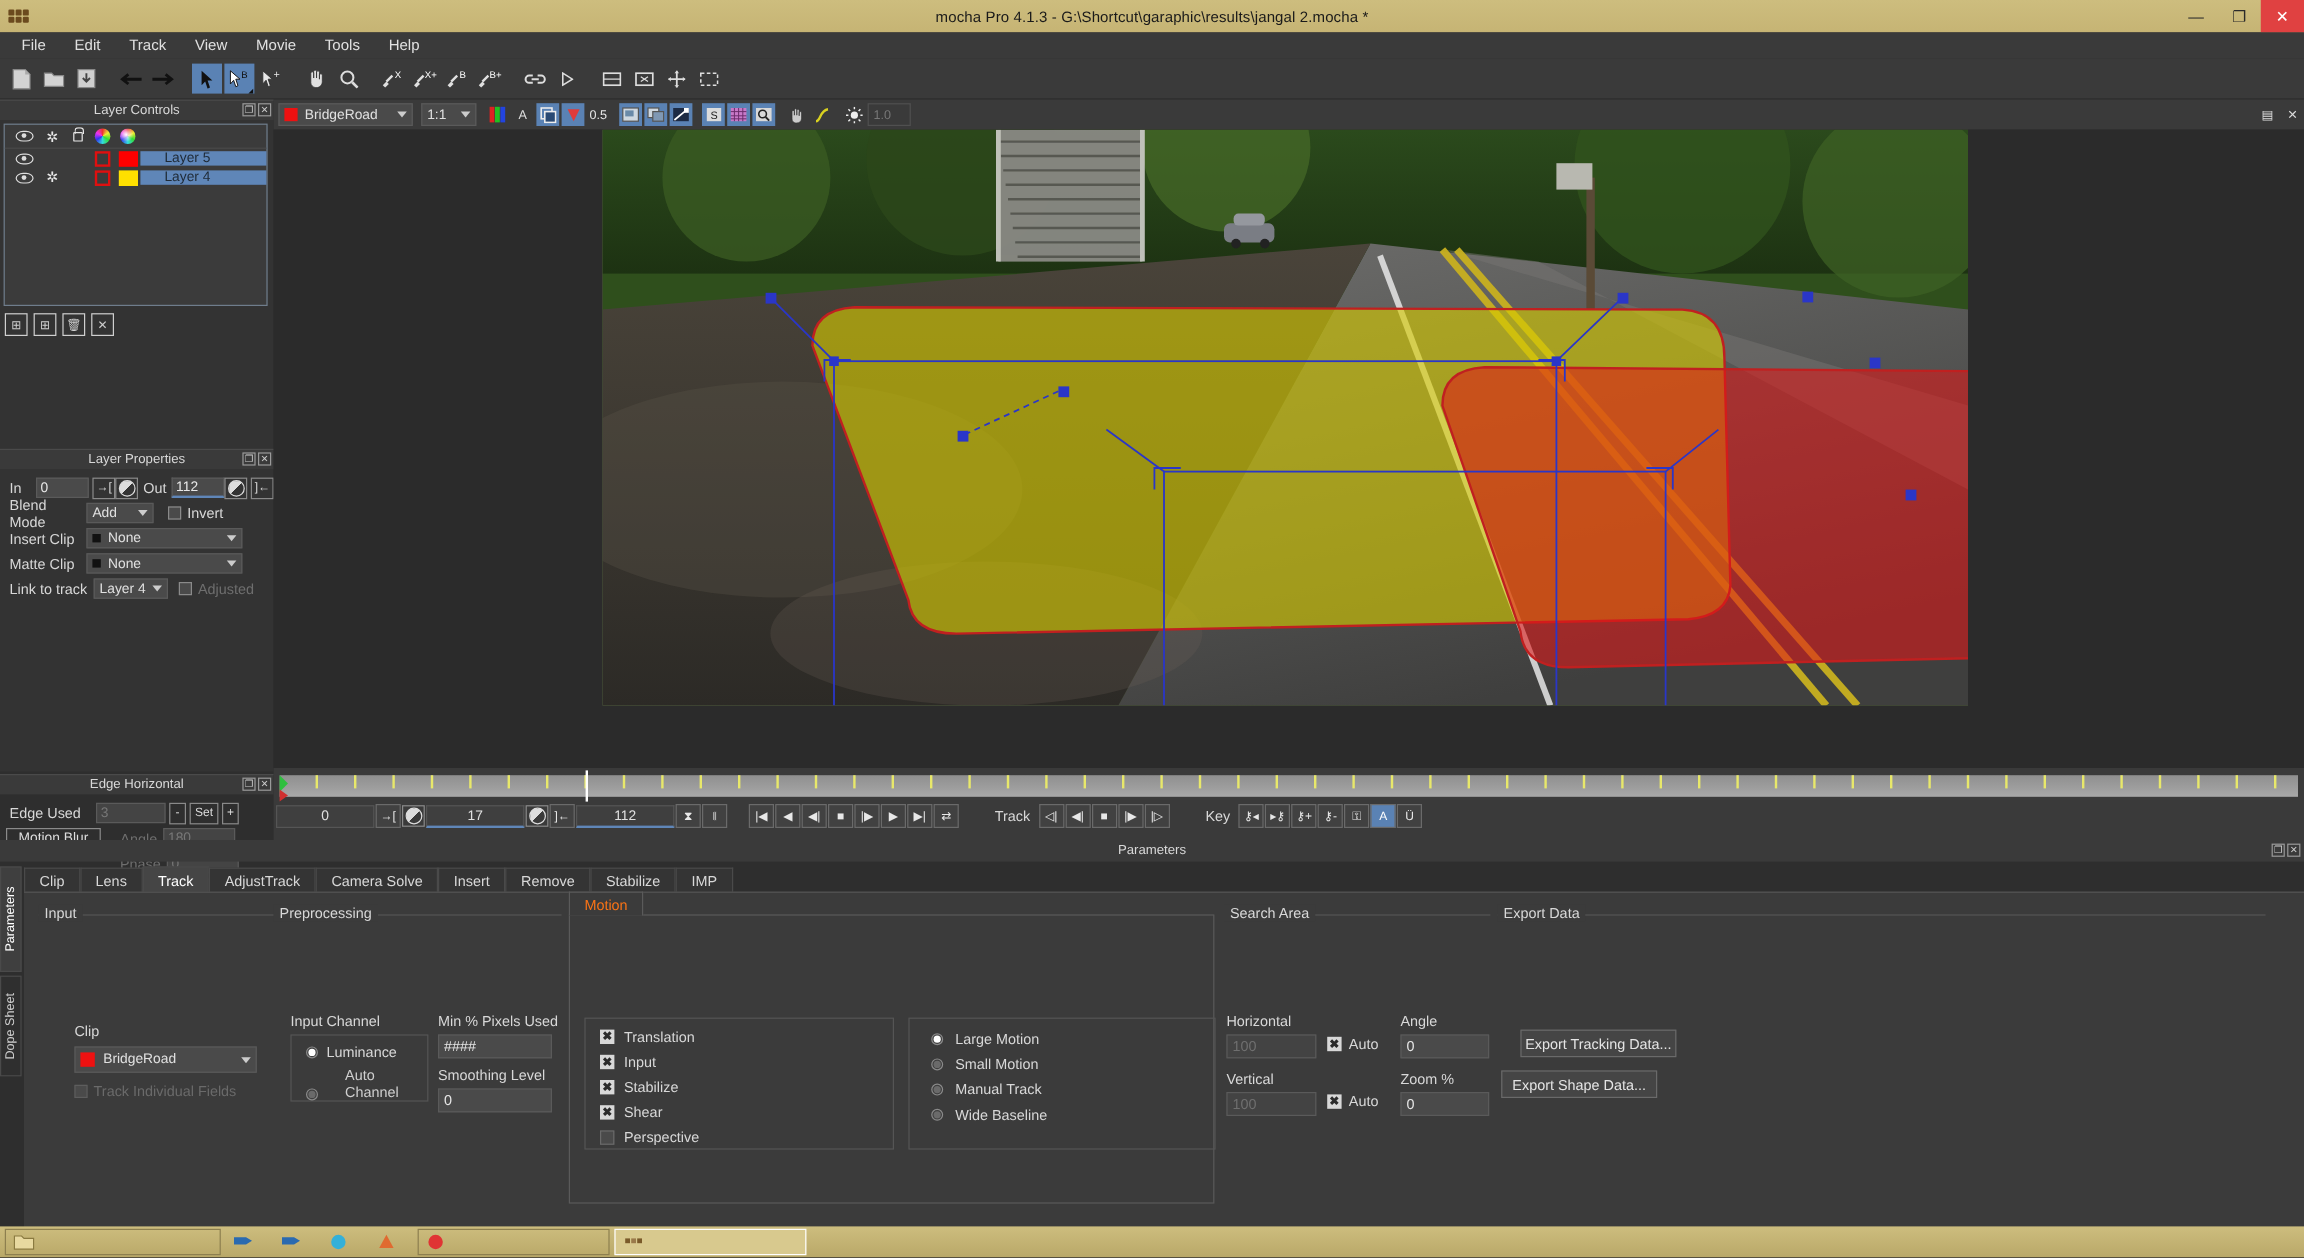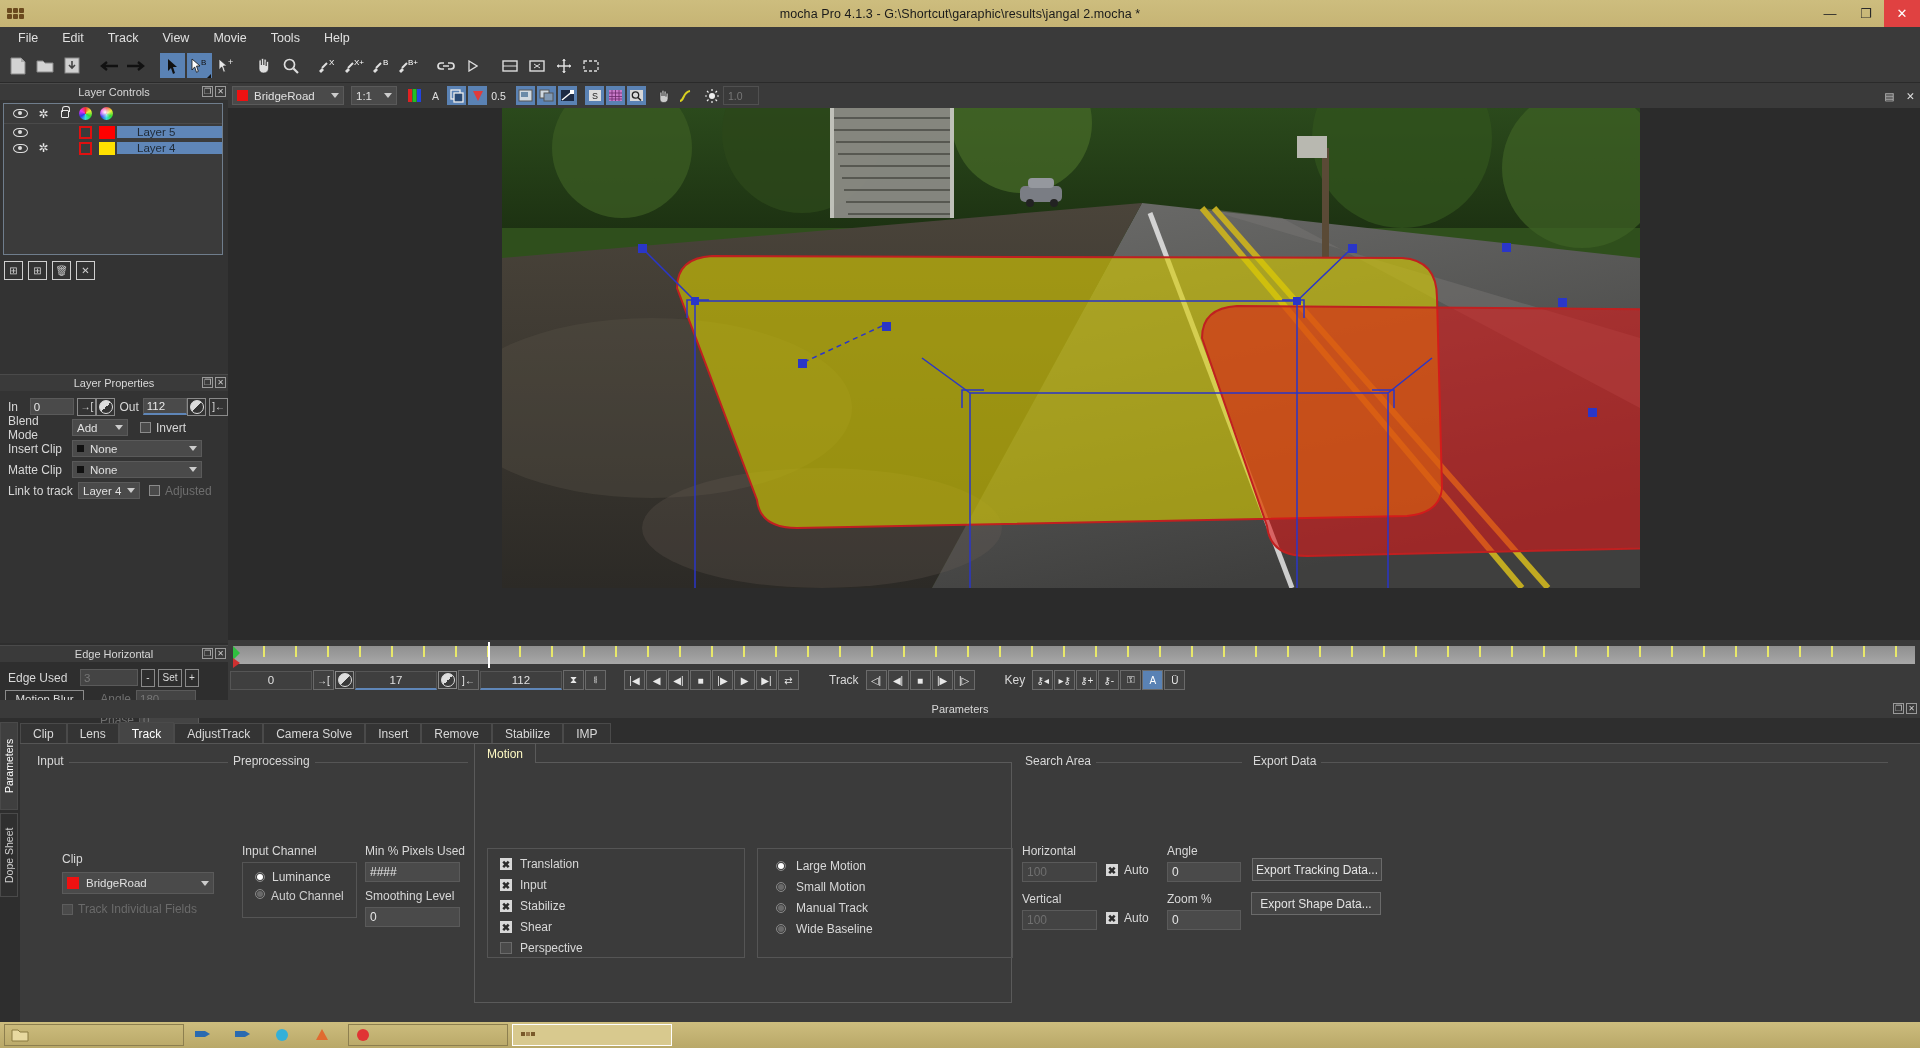--- a/index.html
+++ b/index.html
@@ -158,21 +158,21 @@
   .radio.on::after{content:"";position:absolute;width:6px;height:6px;border-radius:50%;
      background:#fff;left:1px;top:1px;}
   .radio.off::after{content:"";position:absolute;width:6px;height:6px;border-radius:50%;
      background:#6a6a6a;left:1px;top:1px;}
   .ckx { width:12px;height:12px;background:#d8d8d8;color:#2b2b2b;font-size:10px;
      display:flex;align-items:center;justify-content:center;font-weight:bold;}
   .ckx.empty { background:#4a4a4a; border:1px solid #6a6a6a;}
   .btnw { background:#454545; border:1px solid #6a6a6a; height:23px; color:#e4e4e4;
      font-size:12px; display:flex; align-items:center; justify-content:center;}
   .mtab { position:absolute; left:0; top:0; height:20px; padding:0 12px; background:#3b3b3b;
-     border:1px solid #5a5a5a; border-bottom:none; font-size:12px; color:#fef9c3;
+     border:1px solid #5a5a5a; border-bottom:none; font-size:12px; color:#f97316;
      display:flex; align-items:center;}
 
   
   .taskbar { position:absolute; left:0; bottom:0; width:1920px; height:26px;
      background:linear-gradient(to bottom,#cdbd7e,#b9a868); display:flex; align-items:center;
      padding-left:4px; gap:4px;}
   .tbitem { height:22px; border:1px solid #8d7f4f; display:flex; align-items:center;
      padding:0 6px; gap:4px;}
   .tbitem.act { background:#d8c98e; border-color:#fff;}
 </style>
@@ -811,21 +811,21 @@
   <div class="grp" style="left:208px; top:18px; width:240px; height:225px;">
     <div class="grpline"></div>
     <div class="grplbl">Preprocessing</div>
 
     <div class="lbl" style="position:absolute;left:14px;top:82px">Input Channel</div>
     <div style="position:absolute;left:14px;top:100px;width:115px;height:56px;border:1px solid #555">
       <div style="display:flex;align-items:center;gap:7px;margin:7px 0 0 12px">
         <span class="radio on"></span>
         <span class="lbl">Luminance</span>
       </div>
-      <div style="display:flex;align-items:flex-start;gap:6px;margin:5px 0 0 12px">
+      <div style="display:flex;align-items:flex-end;gap:23px;margin:5px 0 0 12px">
         <span class="radio off"></span>
         <span class="lbl" style="color:#cfcfcf">Auto Channel</span>
       </div>
     </div>
 
     <div class="lbl" style="position:absolute;left:137px;top:82px">Min % Pixels Used</div>
     <div class="tfield" style="position:absolute;left:137px;top:100px;width:95px">####</div>
     <div class="lbl" style="position:absolute;left:137px;top:127px">Smoothing Level</div>
     <div class="tfield" style="position:absolute;left:137px;top:145px;width:95px">0</div>
   </div>
@@ -896,21 +896,21 @@
 
     <div class="lbl" style="position:absolute;left:147px;top:82px">Angle</div>
     <div class="tfield" style="position:absolute;left:147px;top:100px;width:74px">0</div>
     <div class="lbl" style="position:absolute;left:147px;top:130px">Zoom %</div>
     <div class="tfield" style="position:absolute;left:147px;top:148px;width:74px">0</div>
   </div>
 
   <div class="grp" style="left:1228px; top:18px; width:640px; height:225px;">
     <div class="grpline"></div>
     <div class="grplbl">Export Data</div>
-    <div class="btnw" style="position:absolute;left:4px;top:96px;width:130px">Export Tracking Data...</div>
+    <div class="btnw" style="position:absolute;left:19px;top:96px;width:130px">Export Tracking Data...</div>
     <div class="btnw" style="position:absolute;left:3px;top:130px;width:130px">Export Shape Data...</div>
   </div>
 </div>
 
 <div class="taskbar">
   <div class="tbitem" style="width:180px">
     <svg width="18" height="14" viewBox="0 0 18 14">
         <path d="M1 2h6l2 2h8v9H1z" fill="#e8d9a0" stroke="#8a7a40"></path>
       </svg>
     </div>

